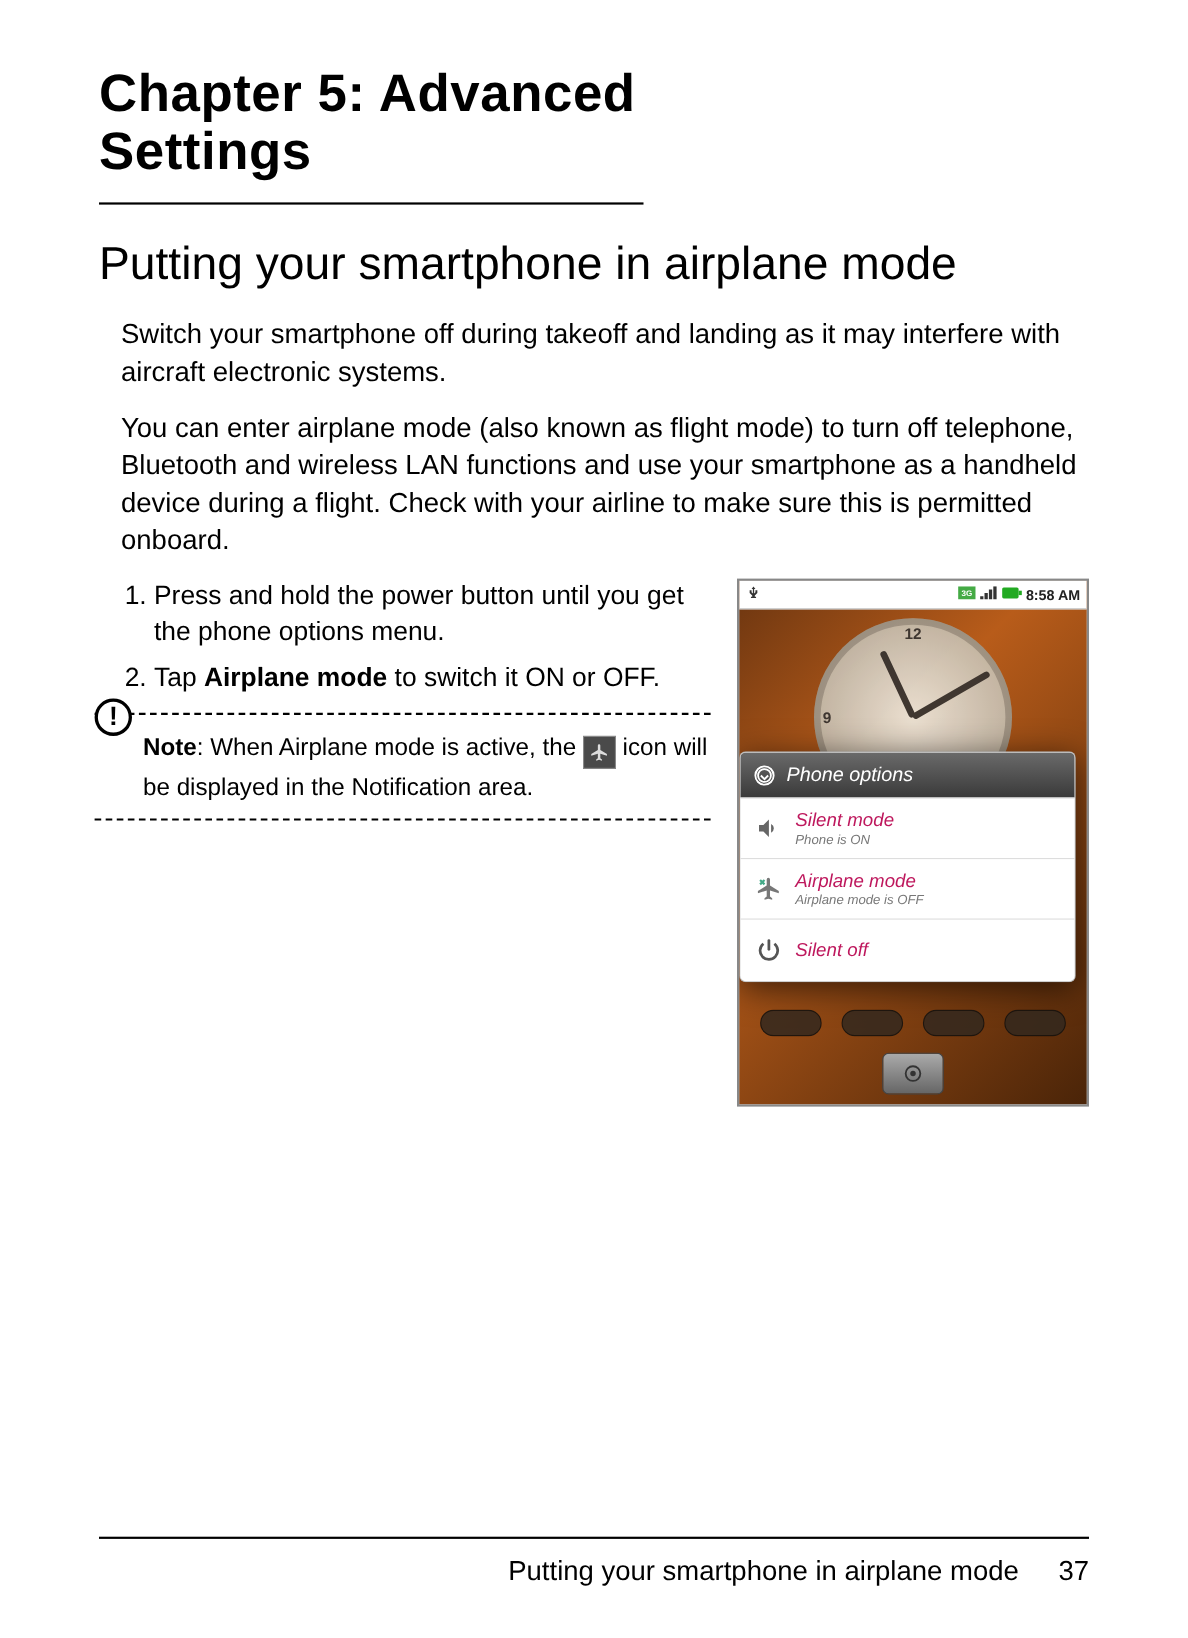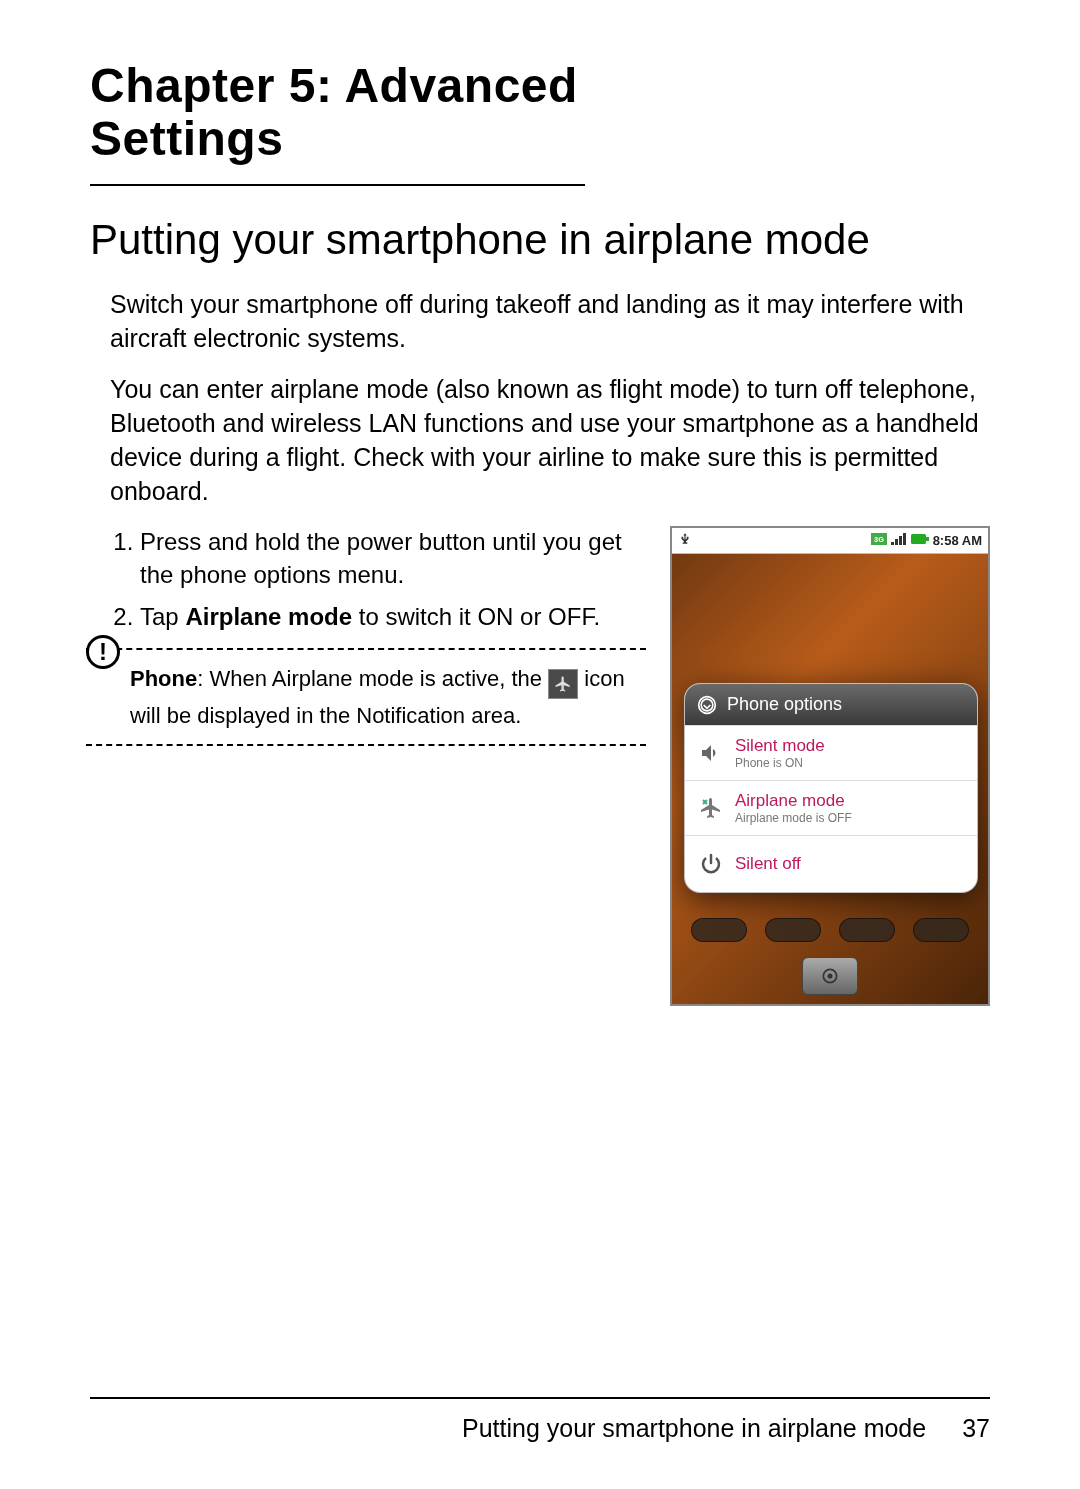--- a/index.html
+++ b/index.html
@@ -169,27 +169,28 @@
     width: 6px;
     height: 80px;
     background: #333;
     border-radius: 3px;
     transform-origin: 50% 100%;
     transform: translate(-50%, -100%) rotate(60deg);
   }
   .phone-dialog {
     position: absolute;
     top: 155px;
-    left: 12px;
+    left: 0;
     right: 10px;
     background: #ffffff;
-    border-radius: 16px;
+    border-radius: 6px;
     box-shadow: 0 6px 30px rgba(0,0,0,0.6);
     overflow: hidden;
     border: 1px solid rgba(0,0,0,0.25);
+    font-style: italic;
   }
   .dialog-header {
     background: linear-gradient(#6a6a6a, #3a3a3a);
     color: #fff;
     font-size: 18px;
     padding: 10px 12px;
     display: flex;
     align-items: center;
     gap: 10px;
   }
@@ -282,21 +283,21 @@
     <div class="left-col">
       <ol class="steps">
         <li>Press and hold the power button until you get the phone options menu.</li>
         <li>
           <span>Tap </span><span class="bold">Airplane mode</span><span> to switch it ON or OFF.</span>
         </li>
       </ol>
 
       <div class="note-block">
         <span class="note-icon-circle">!</span>
-        <span class="bold">Phone</span><span>: When Airplane mode is active, the </span><span class="inline-mini-icon">
+        <span class="bold">Note</span><span>: When Airplane mode is active, the </span><span class="inline-mini-icon">
           <svg width="18" height="18" viewBox="0 0 24 24">
             <path fill="#ddd" d="M21 16v-2l-8-5V3.5A1.5 1.5 0 0 0 11.5 2 1.5 1.5 0 0 0 10 3.5V9l-8 5v2l8-2.5V19l-2 1.5V22l3.5-1 3.5 1v-1.5L13 19v-5.5l8 2.5z"></path>
           </svg>
         </span><span> icon will be displayed in the Notification area.</span>
       </div>
     </div>
 
     <div class="right-col">
       <div class="phone">
         <div class="statusbar">
@@ -320,20 +321,26 @@
             <span class="sb-icon">
               <svg width="18" height="12" viewBox="0 0 18 12">
                   <rect x="0" y="1" width="15" height="10" rx="1.5" fill="#2a2"></rect>
                   <rect x="15" y="4" width="3" height="4" fill="#2a2"></rect>
                 </svg>
             </span>
             <span>8:58 AM</span>
           </span>
         </div>
 
+        <div class="clock-bg">
+          <span class="clock-num" style="top:6px;left:50%;transform:translateX(-50%);">12</span>
+          <span class="clock-num" style="left:8px;top:50%;transform:translateY(-50%);">9</span>
+          <span class="clock-hand1"></span>
+          <span class="clock-hand2"></span>
+        </div>
 
         <div class="phone-dialog">
           <div class="dialog-header">
             <svg width="20" height="20" viewBox="0 0 24 24">
               <circle cx="12" cy="12" r="10" fill="none" stroke="#fff" stroke-width="2"></circle>
               <path d="M12 8l0 0 M8 12l4 4 4-4" fill="none" stroke="#fff" stroke-width="2"></path>
               <circle cx="12" cy="12" r="7" fill="none" stroke="#fff" stroke-width="2"></circle>
             </svg>
             <span>Phone options</span>
           </div>

